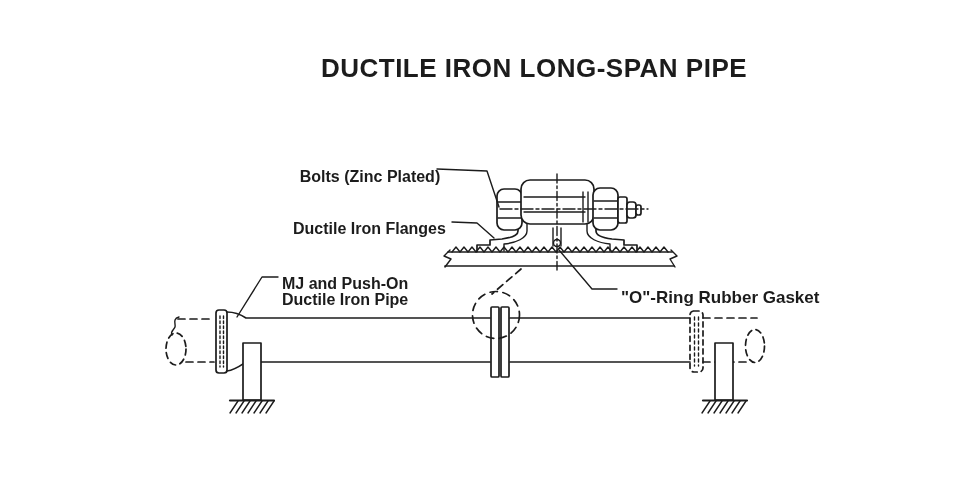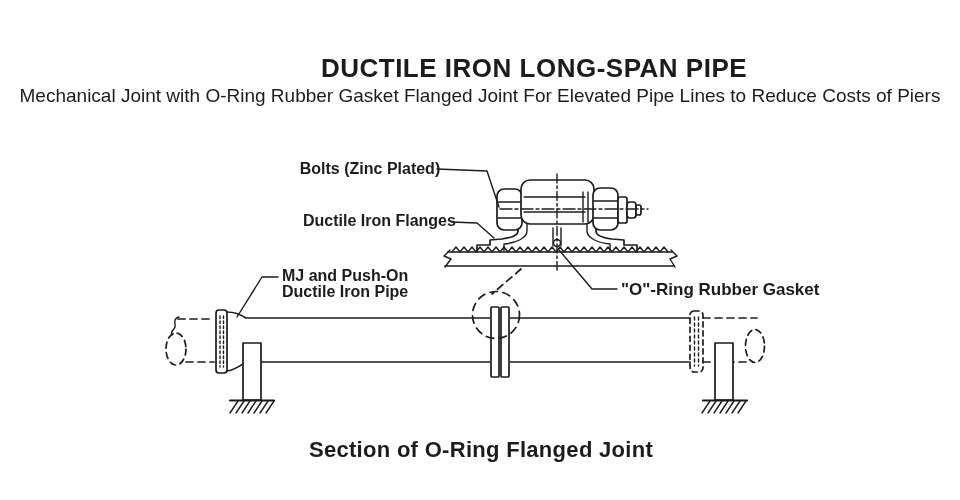--- a/index.html
+++ b/index.html
@@ -22,23 +22,23 @@
     font-size:26px;font-weight:bold;letter-spacing:.5px;
   }
   .subtitle{
     top:86px;left:480px;transform:translateX(-50%);
     font-size:19px;font-weight:normal;
   }
   .caption{
     top:438px;left:481px;transform:translateX(-50%);
     font-size:22px;font-weight:bold;letter-spacing:.3px;
   }
-  .lbl{font-size:16px;font-weight:bold;}
+  .lbl{font-size:16px;font-weight:bold;margin-top:8px;}
   .lbl-bolts{top:161px;left:270px;width:200px;text-align:center;line-height:15.5px;}
-  .lbl-flanges{top:212px;left:303px;}
+  .lbl-flanges{top:212px;left:293px;}
   .lbl-pipe{top:268px;left:282px;line-height:15.5px;}
   .lbl-gasket{top:281px;left:621px;font-size:17px;}
   
   svg *{vector-effect:non-scaling-stroke;}
   .st{stroke:var(--ink);stroke-width:1.7;fill:none;stroke-linecap:round;stroke-linejoin:round;}
   .stw{stroke:var(--ink);stroke-width:1.7;fill:var(--paper);stroke-linejoin:round;}
   .thin{stroke-width:1.4;}
   .thick{stroke-width:2.2;}
 </style>
 </head>
@@ -178,29 +178,27 @@
     <g class="st thin">
       <path d="M437 169 L487 171 L499 207"></path>
       <path d="M452 222 L477 223 L494 238"></path>
       <path d="M278 277 L262 277 L237 317"></path>
       <path d="M559 250 L592 289 L617 289"></path>
     </g>
   </svg>
 
   <div class="txt title">DUCTILE IRON LONG-SPAN PIPE</div>
 
-  <div class="txt subtitle">Mechanical Joint with O-Ring Rubber Gasket Flanged Joint For Elevated Pipe Lines to Reduce Costs of Piers</div>
 
   <div class="txt lbl lbl-bolts">
     <div>Bolts (Zinc Plated)</div>
   </div>
 
   <div class="txt lbl lbl-flanges">Ductile Iron Flanges</div>
 
   <div class="txt lbl lbl-pipe">
     <div>MJ and Push-On</div>
     <div>Ductile Iron Pipe</div>
   </div>
 
   <div class="txt lbl lbl-gasket">"O"-Ring Rubber Gasket</div>
 
-  <div class="txt caption">Section of O-Ring Flanged Joint</div>
 </div>
 
 </body></html>

